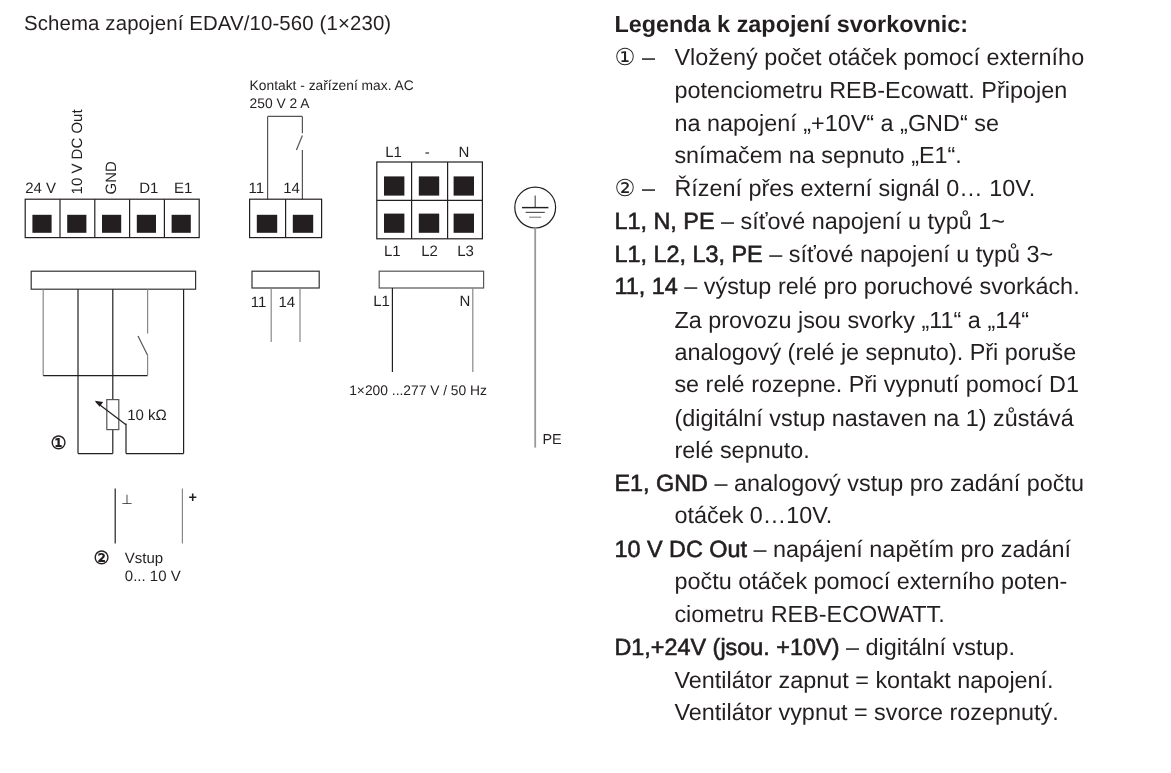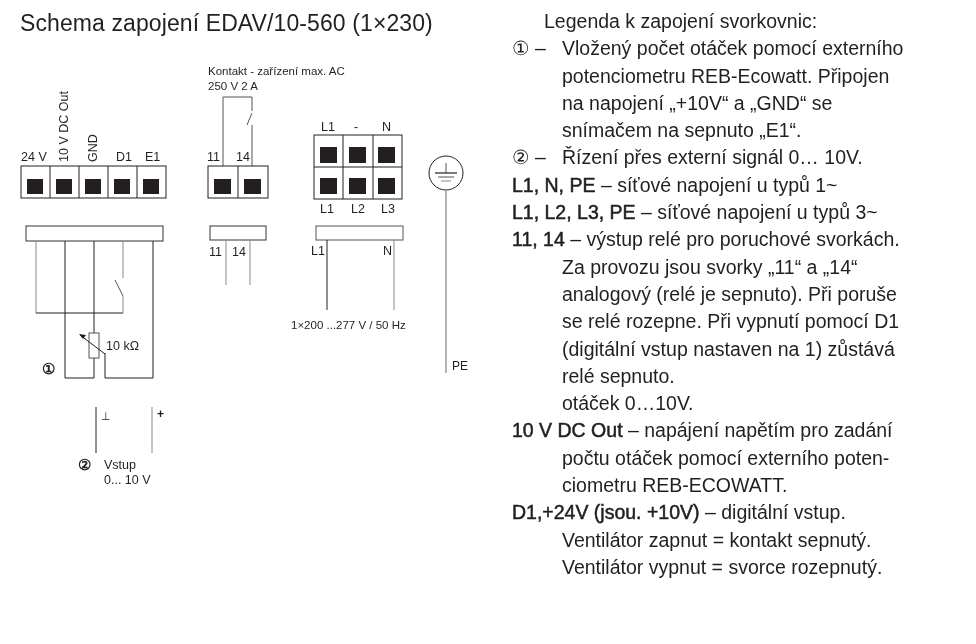--- a/index.html
+++ b/index.html
@@ -1,22 +1,22 @@
 <!DOCTYPE html>
 <html><head>
 <meta charset="utf-8">
 <style>
   html, body { margin:0; padding:0; background:#ffffff; }
   body { width:976px; height:644px; position:relative; overflow:hidden;
          font-family:"Liberation Sans", sans-serif; color:#231f20; }
-  .title { position:absolute; left:20px; top:10px; font-size:23px; letter-spacing:0.1px; }
+  .title { position:absolute; left:20px; top:10px; font-size:17px; letter-spacing:0.1px; }
   svg#diagram { position:absolute; left:0; top:0; }
   svg text { font-family:"Liberation Sans", sans-serif; fill:#231f20; }
   .legend { position:absolute; left:512px; top:8px; width:460px; font-size:19.5px; line-height:27.3px; color:#231f20; }
-  .legend .head { font-weight:normal;margin-left:32px; }
+  .legend .head { font-weight:bold; }
   .legend .row { position:relative; }
   .legend .bold { font-weight:normal; -webkit-text-stroke:0.5px #231f20; }
   .legend .cont { padding-left:50px; }
   .legend .num-row .mark { display:inline-block; width:50px; }
   .legend .num-row .txt { display:inline; }
 </style>
 </head>
 <body>
 
 <div class="title">Schema zapojení EDAV/10-560 (1×230)</div>
@@ -159,21 +159,22 @@
       <div class="cont">snímačem na sepnuto „E1“.</div>
       <div class="row num-row"><span class="mark">② –</span><span class="txt">Řízení přes externí signál 0… 10V.</span></div>
       <div class="row"><span class="bold">L1, N, PE</span><span> – síťové napojení u typů 1~</span></div>
       <div class="row"><span class="bold">L1, L2, L3, PE</span><span> – síťové napojení u typů 3~</span></div>
       <div class="row"><span class="bold">11, 14</span><span> – výstup relé pro poruchové svorkách.</span></div>
       <div class="cont">Za provozu jsou svorky „11“ a „14“</div>
       <div class="cont">analogový (relé je sepnuto). Při poruše</div>
       <div class="cont">se relé rozepne. Při vypnutí pomocí D1</div>
       <div class="cont">(digitální vstup nastaven na 1) zůstává</div>
       <div class="cont">relé sepnuto.</div>
+      <div class="row"><span class="bold">E1, GND</span><span> – analogový vstup pro zadání počtu</span></div>
       <div class="cont">otáček 0…10V.</div>
       <div class="row"><span class="bold">10 V DC Out</span><span> – napájení napětím pro zadání</span></div>
       <div class="cont">počtu otáček pomocí externího poten-</div>
       <div class="cont">ciometru REB-ECOWATT.</div>
       <div class="row"><span class="bold">D1,+24V (jsou. +10V)</span><span> – digitální vstup.</span></div>
-      <div class="cont">Ventilátor zapnut = kontakt sepnutý.</div>
+      <div class="cont">Ventilátor zapnut = kontakt napojení.</div>
       <div class="cont">Ventilátor vypnut = svorce rozepnutý.</div>
     </div>
 </div>
 
 </body></html>

